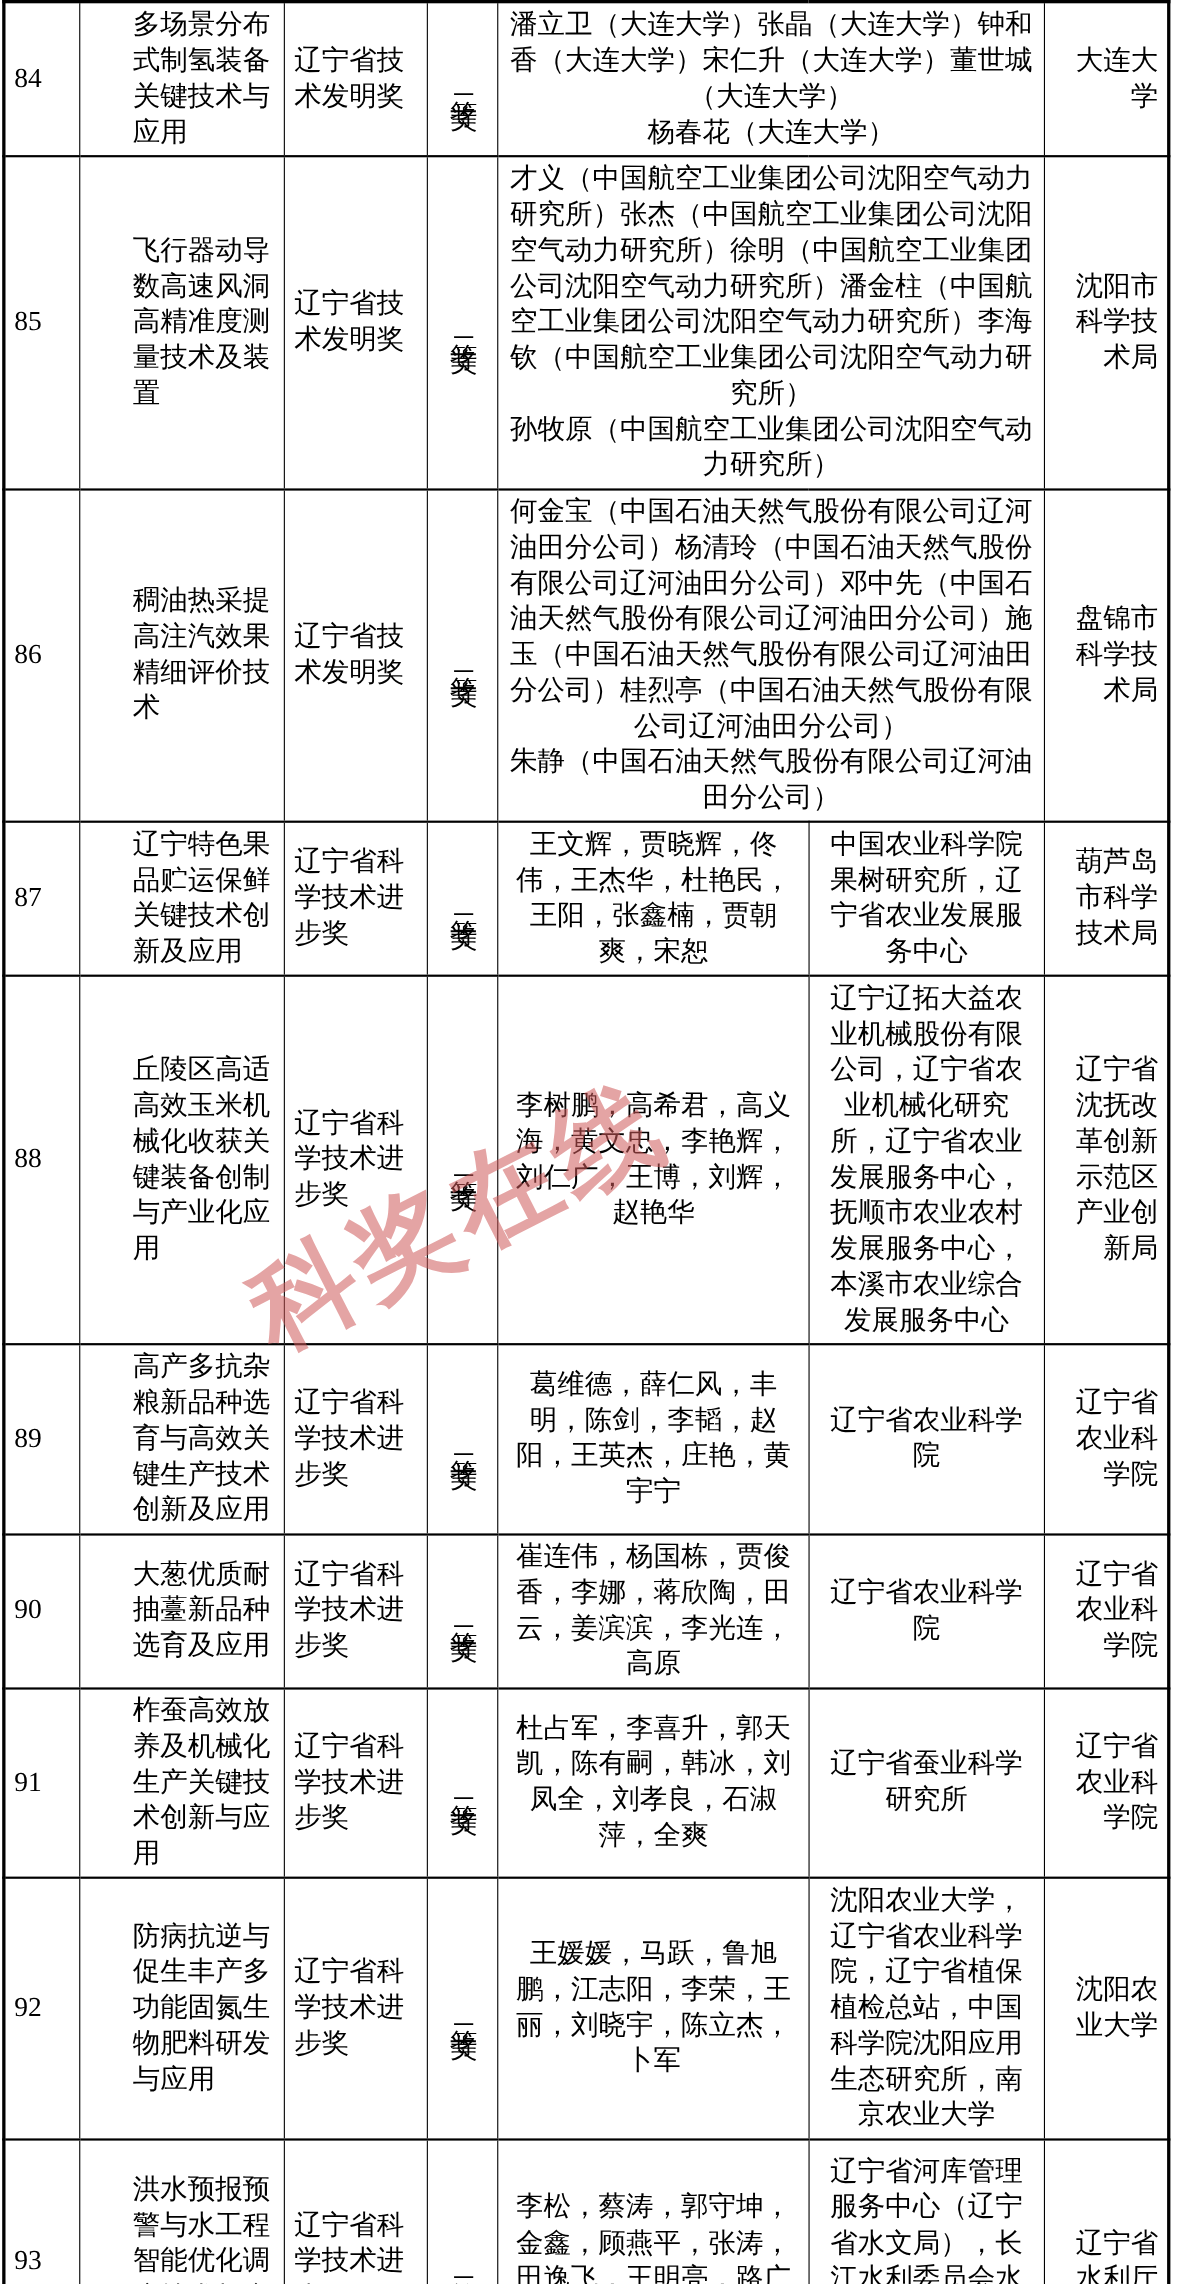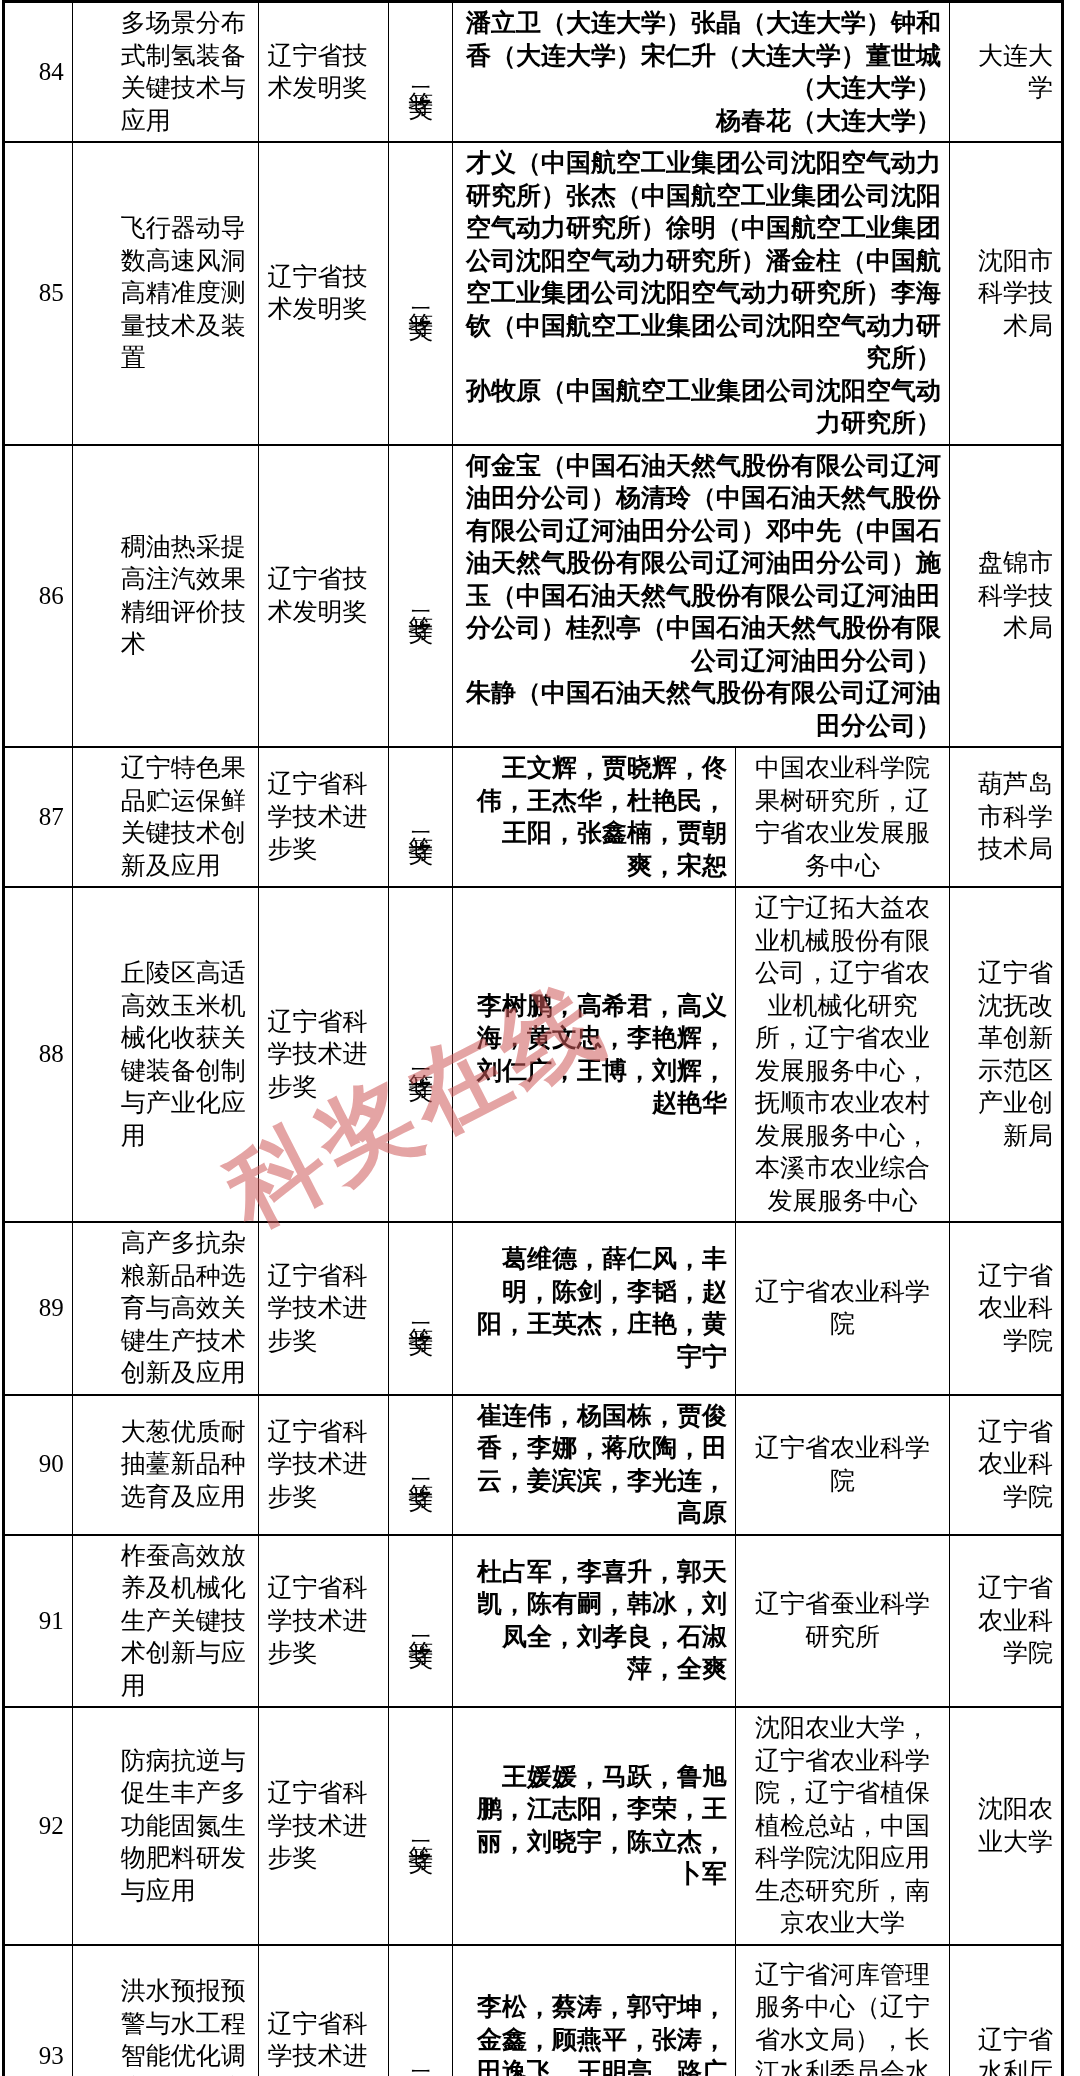--- a/index.html
+++ b/index.html
@@ -24,32 +24,32 @@
     border-right: 1px solid #000;
     border-top: 2px solid #000;
     border-bottom: 2px solid #000;
     vertical-align: middle;
     font-size: 25px;
     line-height: 1.3;
     padding: 4px 8px;
     overflow: hidden;
     word-break: break-all;
   }
-  td.num   { text-align: right; }
+  td.num   { text-align: left; }
   td.proj  { text-align: left; padding-left: 48px; }
   td.award { text-align: left; }
   td.grade { text-align: center; padding: 4px 2px; }
   td.grade .vtext {
     writing-mode: vertical-rl;
     text-orientation: upright;
     display: inline-block;
     line-height: 1.1;
     letter-spacing: 4px;
   }
-  td.persons { text-align: right; white-space: pre-line; font-weight: bold; }
+  td.persons { text-align: center; white-space: pre-line; }
   td.units   { text-align: center; }
   td.nom     { text-align: right; }
 
   tr.h130 { height: 130px; }
   tr.h290 { height: 290px; }
   tr.h295 { height: 295px; }
   tr.h140 { height: 140px; }
   tr.h325 { height: 325px; }
   tr.h165 { height: 165px; }
   tr.h134 { height: 134px; }

